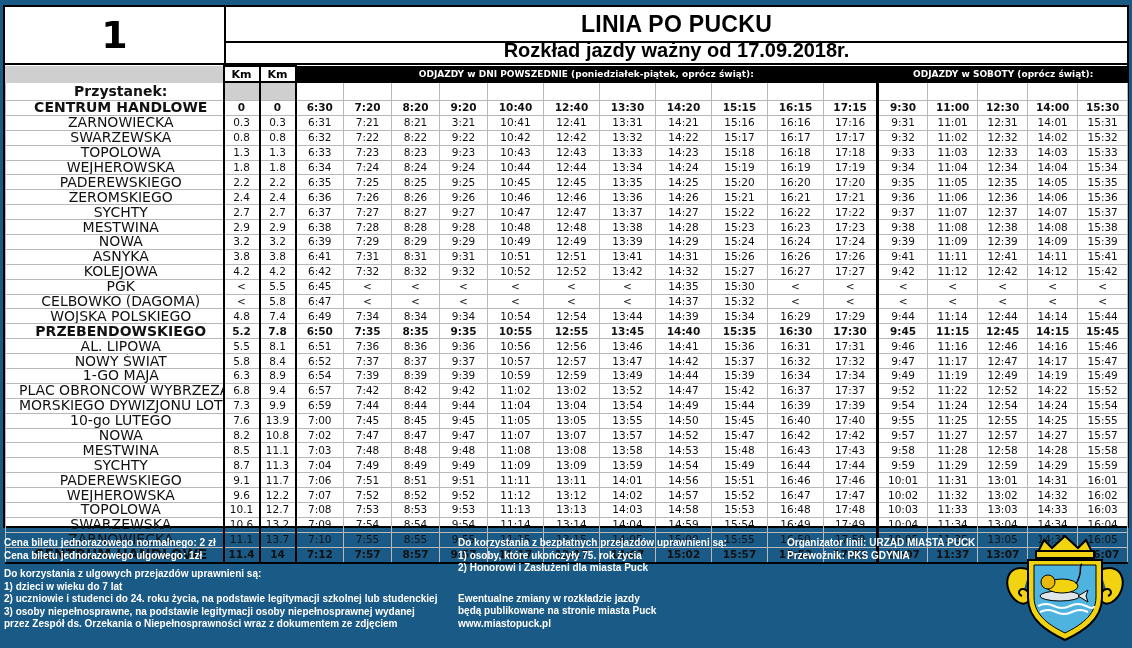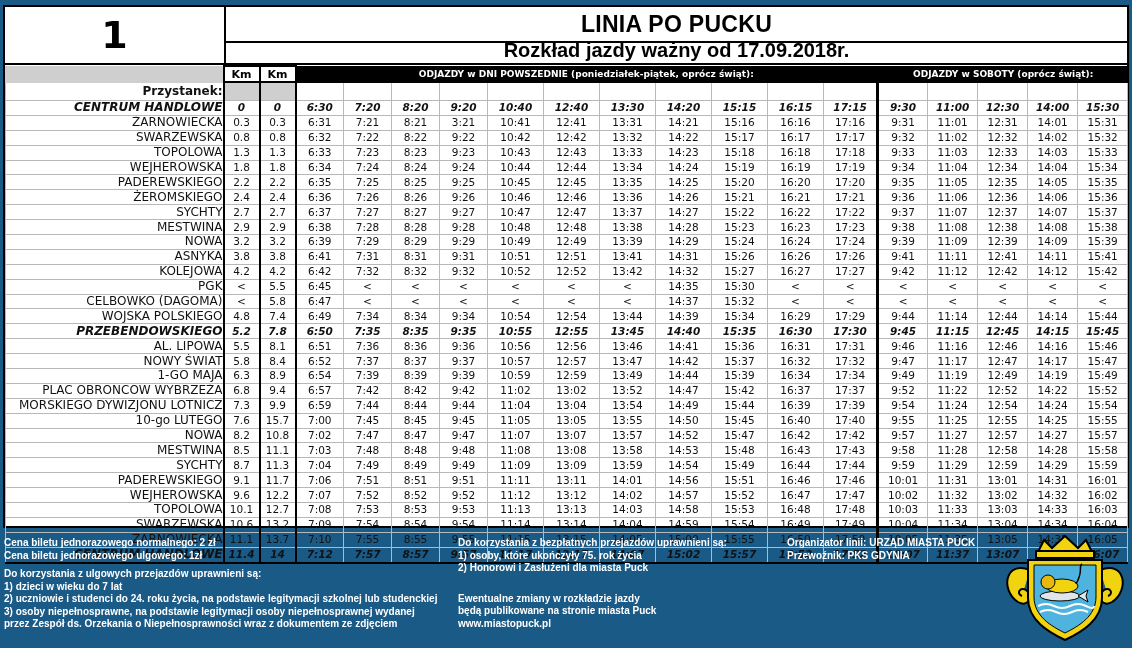--- a/index.html
+++ b/index.html
@@ -33,22 +33,22 @@
   }
   table.tt {
     position:absolute; left:0; top:58px;
     border-collapse:collapse; table-layout:fixed;
     font-family:"DejaVu Sans", sans-serif; font-size:10.5px; color:#111;
   }
   table.tt td {
     height:13.9px; padding:0; border:1px solid #b8b8b8; text-align:center;
     white-space:nowrap; overflow:hidden; line-height:13px;
   }
-  table.tt td.stop { text-align:right; padding-left:13px; font-size:12px; }
-  table.tt tr.bold td { font-weight:bold;font-style:italic; }
+  table.tt td.stop { text-align:center; padding-left:13px; font-size:14px; }
+  table.tt tr.bold td { font-weight:bold; }
   table.tt td.km { border-left:2px solid #000; border-right:2px solid #000; }
   table.tt td.satfirst { border-left:3px solid #000; }
   table.tt tr.head td { background:#000; color:#fff; font-weight:bold; font-size:9px; border-color:#000; height:14px; }
   table.tt tr.head td.kmh { background:#fff; color:#000; font-size:11px; border:2px solid #000; }
   table.tt tr.head td.gray { background:#cfcfcf; border-color:#cfcfcf; }
   table.tt tr.przyst td.km { background:#cfcfcf; }
   table.tt tr.przyst td { height:17px; }
   table.tt tr.last td { border-bottom:2px solid #000; }
   .footer { position:absolute; left:0; top:528px; width:1132px; height:120px; color:#fff;
     font-family:"Liberation Sans", sans-serif; font-weight:bold; font-size:10px; }
@@ -552,21 +552,21 @@
           <td>17:39</td>
           <td class="satfirst">9:54</td>
           <td>11:24</td>
           <td>12:54</td>
           <td>14:24</td>
           <td>15:54</td>
         </tr>
         <tr>
           <td class="stop">10-go LUTEGO</td>
           <td class="km">7.6</td>
-          <td class="km">15.7</td>
+          <td class="km">13.9</td>
           <td>7:00</td>
           <td>7:45</td>
           <td>8:45</td>
           <td>9:45</td>
           <td>11:05</td>
           <td>13:05</td>
           <td>13:55</td>
           <td>14:50</td>
           <td>15:45</td>
           <td>16:40</td>

